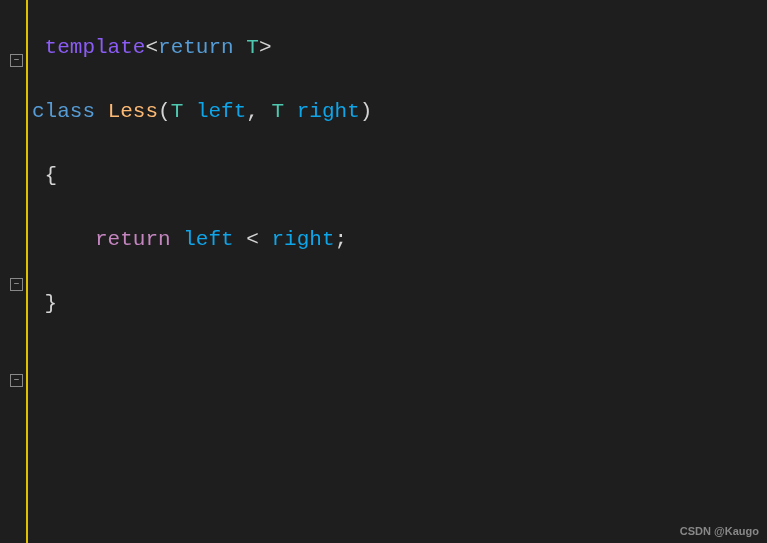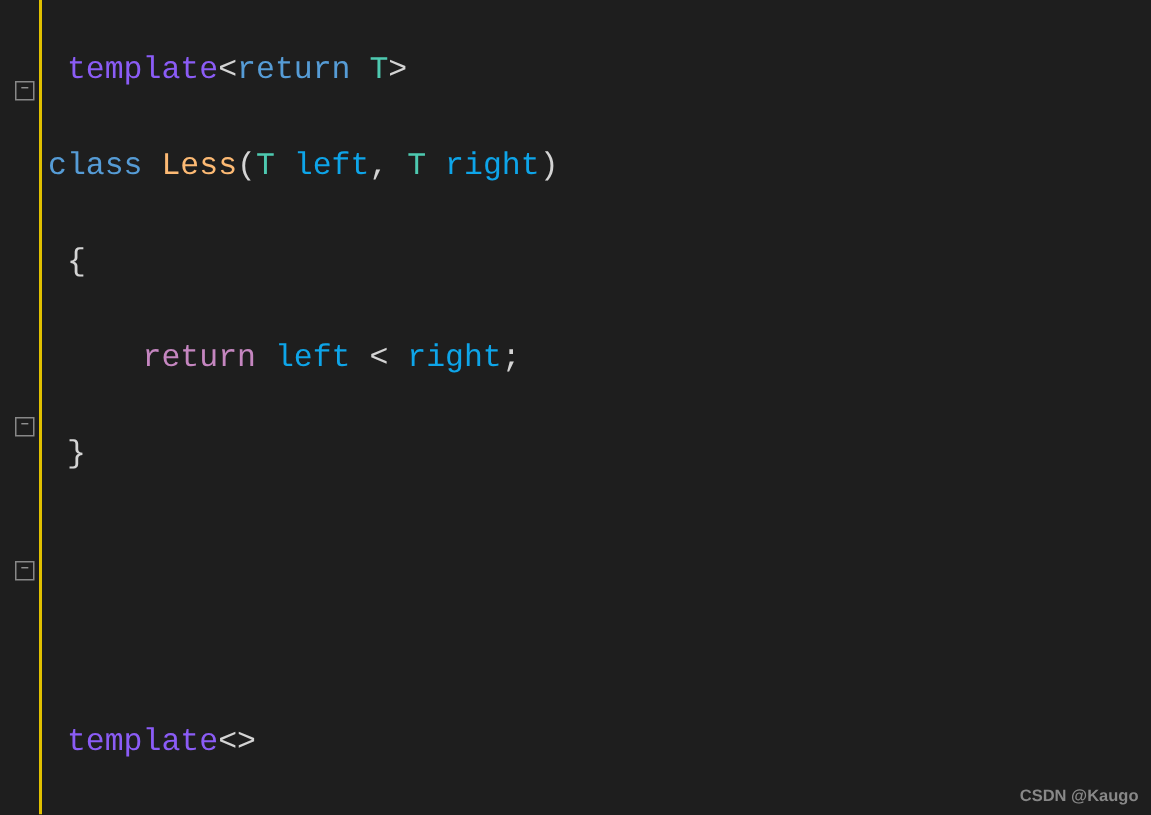--- a/index.html
+++ b/index.html
@@ -74,21 +74,20 @@
     <div class="fold" style="top:374px;">−</div>
   </div>
   <div class="code">
 <div class="line"> <span class="kw-tmpl">template</span><span class="punct">&lt;</span><span class="kw-class">return</span> <span class="kw-T">T</span><span class="punct">&gt;</span></div>
 <div class="line"><span class="kw-type">class</span> <span class="fn">Less</span><span class="punct">(</span><span class="kw-T">T</span> <span class="id">left</span><span class="punct">,</span> <span class="kw-T">T</span> <span class="id">right</span><span class="punct">)</span></div>
 <div class="line"> <span class="punct">{</span></div>
 <div class="line">     <span class="kw-ret">return</span> <span class="id">left</span> <span class="op">&lt;</span> <span class="id">right</span><span class="punct">;</span></div>
 <div class="line"> <span class="punct">}</span></div>
 <div class="line"> </div>
 <div class="line"> </div>
-<div class="line"> <span class="kw-tmpl">template</span><span class="punct">&lt;&gt;</span></div>
 
 
 
 
 
 
 
 
   </div>
 </div>

